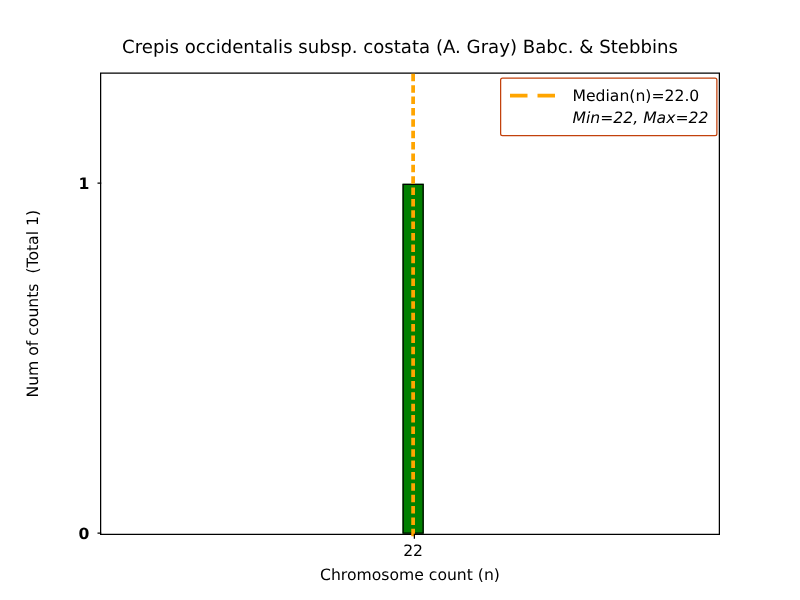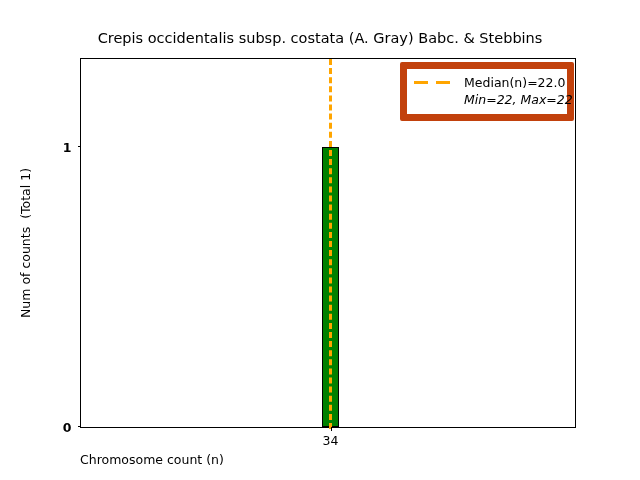--- a/index.html
+++ b/index.html
@@ -87,21 +87,21 @@
     font-size: 12.5px;
     color: #000000;
     white-space: nowrap;
   }
   
   #xlabel {
     position: absolute;
     left: 80px;
     width: 496px;
     top: 452px;
-    text-align: left;
+    text-align: center;
     font-size: 12.5px;
     color: #000000;
     white-space: nowrap;
   }
   #ylabel-wrap {
     position: absolute;
     left: 0px;
     top: 58px;
     width: 370px;
     height: 24px;
@@ -118,21 +118,21 @@
     color: #000000;
     white-space: pre;
   }
   
   #legend {
     position: absolute;
     left: 400px;
     top: 62px;
     width: 174px;
     box-sizing: border-box;
-    border: 7px solid #c2410c;
+    border: 1px solid #c2410c;
     background: #ffffff;
     border-radius: 2px;
     padding: 5px 7px 6px 7px;
     font-size: 12.5px;
     color: #000000;
   }
   .legend-row {
     display: flex;
     align-items: center;
     height: 17px;
@@ -178,21 +178,21 @@
       </div>
       <div class="ytick-mark" style="bottom: 280.3px;">
         <span class="ytick-label">1</span>
       </div>
 
       <div class="bar" style="left: 241px; bottom: 0px; width: 17px; height: 280.3px;"></div>
 
       <div class="median-line" style="left: 248px; top: 0px; height: 370px;"></div>
 
       <div class="xtick-mark" style="left: 249.5px;"></div>
-      <div class="xtick-label" style="left: 249.5px;">34</div>
+      <div class="xtick-label" style="left: 249.5px;">22</div>
 
     </div>
   </div>
 
   <div id="legend">
     <div class="legend-row">
       <span class="legend-sample"></span>
       <span class="legend-text">Median(n)=22.0</span>
     </div>
     <div class="legend-sub">Min=22, Max=22</div>

